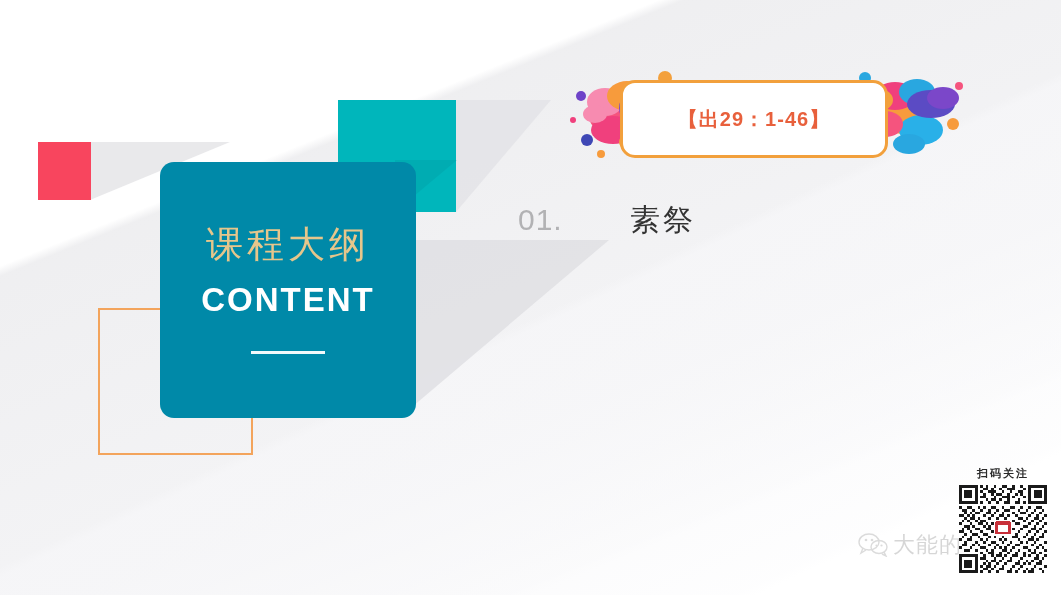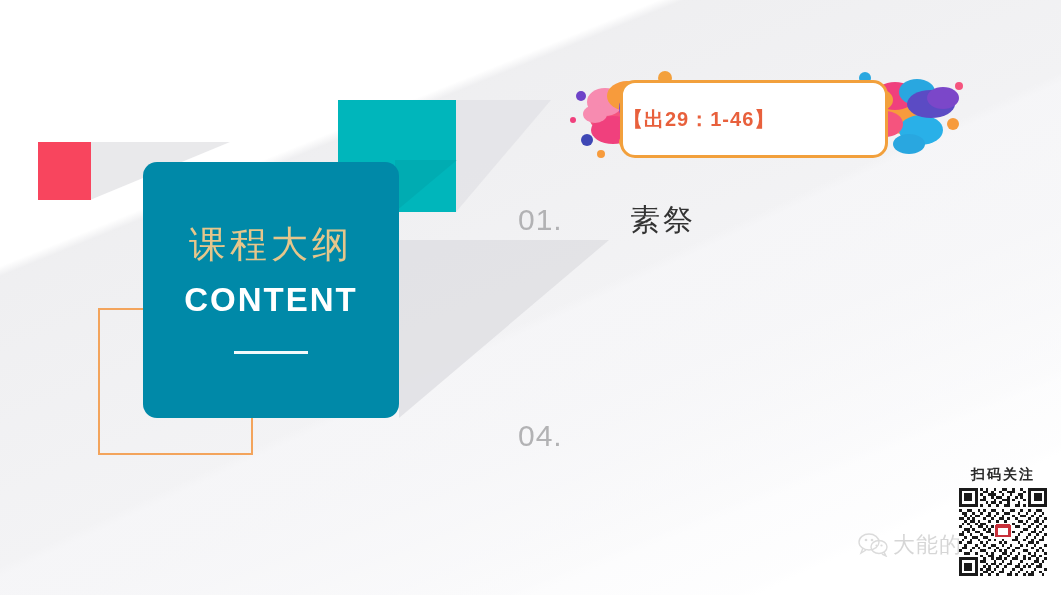--- a/index.html
+++ b/index.html
@@ -59,21 +59,21 @@
   .cyan-shadow-out{
     position:absolute;left:456px;top:100px;width:0;height:0;
     border-top:112px solid rgba(226,226,230,0.75);
     border-right:95px solid transparent;
   }
   .orange-outline{
     position:absolute;left:98px;top:308px;width:155px;height:147px;
     border:2px solid #F3A45C;box-sizing:border-box;background:transparent;
   }
   .teal-card{
-    position:absolute;left:143px;top:162px;width:256px;height:256px;
+    position:absolute;left:160px;top:162px;width:256px;height:256px;
     background:#0089A8;border-radius:14px;
     display:flex;flex-direction:column;align-items:center;justify-content:center;
     z-index:4;
   }
   .teal-shadow{
     position:absolute;left:399px;top:240px;width:0;height:0;
     border-top:178px solid rgba(222,222,226,0.8);
     border-right:210px solid transparent;
     z-index:2;
   }
@@ -92,21 +92,21 @@
   }
 
   
   .banner-wrap{
     position:absolute;left:565px;top:58px;width:400px;height:110px;z-index:6;
   }
   .splat{position:absolute;top:0;left:0;width:400px;height:110px;}
   .banner-box{
     position:absolute;left:55px;top:22px;width:262px;height:72px;
     background:#ffffff;border:3px solid #F2A03C;border-radius:15px;
-    display:flex;align-items:center;justify-content:flex-start;z-index:3;
+    display:flex;align-items:center;justify-content:center;z-index:3;
   }
   .banner-text{
     color:#E8603C;font-size:20px;font-weight:bold;letter-spacing:1px;
     font-family:"Liberation Sans", sans-serif;white-space:nowrap;
   }
 
   
   .list{
     position:absolute;left:518px;top:184px;width:470px;z-index:5;
   }
@@ -122,21 +122,21 @@
     font-family:"Liberation Serif", serif;
   }
   .li-label.strong{font-weight:bold;color:#2b2b2b;}
 
   
   .qr-block{
     position:absolute;left:957px;top:466px;width:92px;height:115px;z-index:7;
     display:flex;flex-direction:column;align-items:center;
   }
   .qr-caption{
-    font-size:14px;font-weight:bold;color:#2a2a2a;letter-spacing:2px;
+    font-size:11px;font-weight:bold;color:#2a2a2a;letter-spacing:2px;
     font-family:"Liberation Sans", sans-serif;margin-bottom:4px;
   }
   .qr-img{width:88px;height:88px;display:block;}
   .watermark{
     position:absolute;left:858px;top:528px;height:34px;z-index:6;
     display:flex;align-items:center;opacity:.30;pointer-events:none;
   }
   .wm-text{
     font-size:22px;color:#7b7b7b;letter-spacing:1px;
     font-family:"Liberation Serif", serif;margin-left:5px;white-space:nowrap;
@@ -213,21 +213,20 @@
   <div class="list">
     <div class="list-item">
       <span class="li-num">01.</span>
       <span class="li-label">素祭</span>
     </div>
     <div class="list-item">
     </div>
     <div class="list-item">
     </div>
     <div class="list-item">
-      <span class="li-num">04.</span>
     </div>
   </div>
 
   <div class="watermark">
     <svg width="30" height="24" viewBox="0 0 30 24">
       <ellipse cx="11" cy="9" rx="10" ry="8" fill="none" stroke="#8a8a8a" stroke-width="1.4"></ellipse>
       <path d="M5 15 L3 20 L8 17" fill="none" stroke="#8a8a8a" stroke-width="1.4"></path>
       <circle cx="8" cy="7" r="1.3" fill="#8a8a8a"></circle>
       <circle cx="14" cy="7" r="1.3" fill="#8a8a8a"></circle>
       <ellipse cx="21" cy="14" rx="8" ry="6.5" fill="none" stroke="#8a8a8a" stroke-width="1.4"></ellipse>

